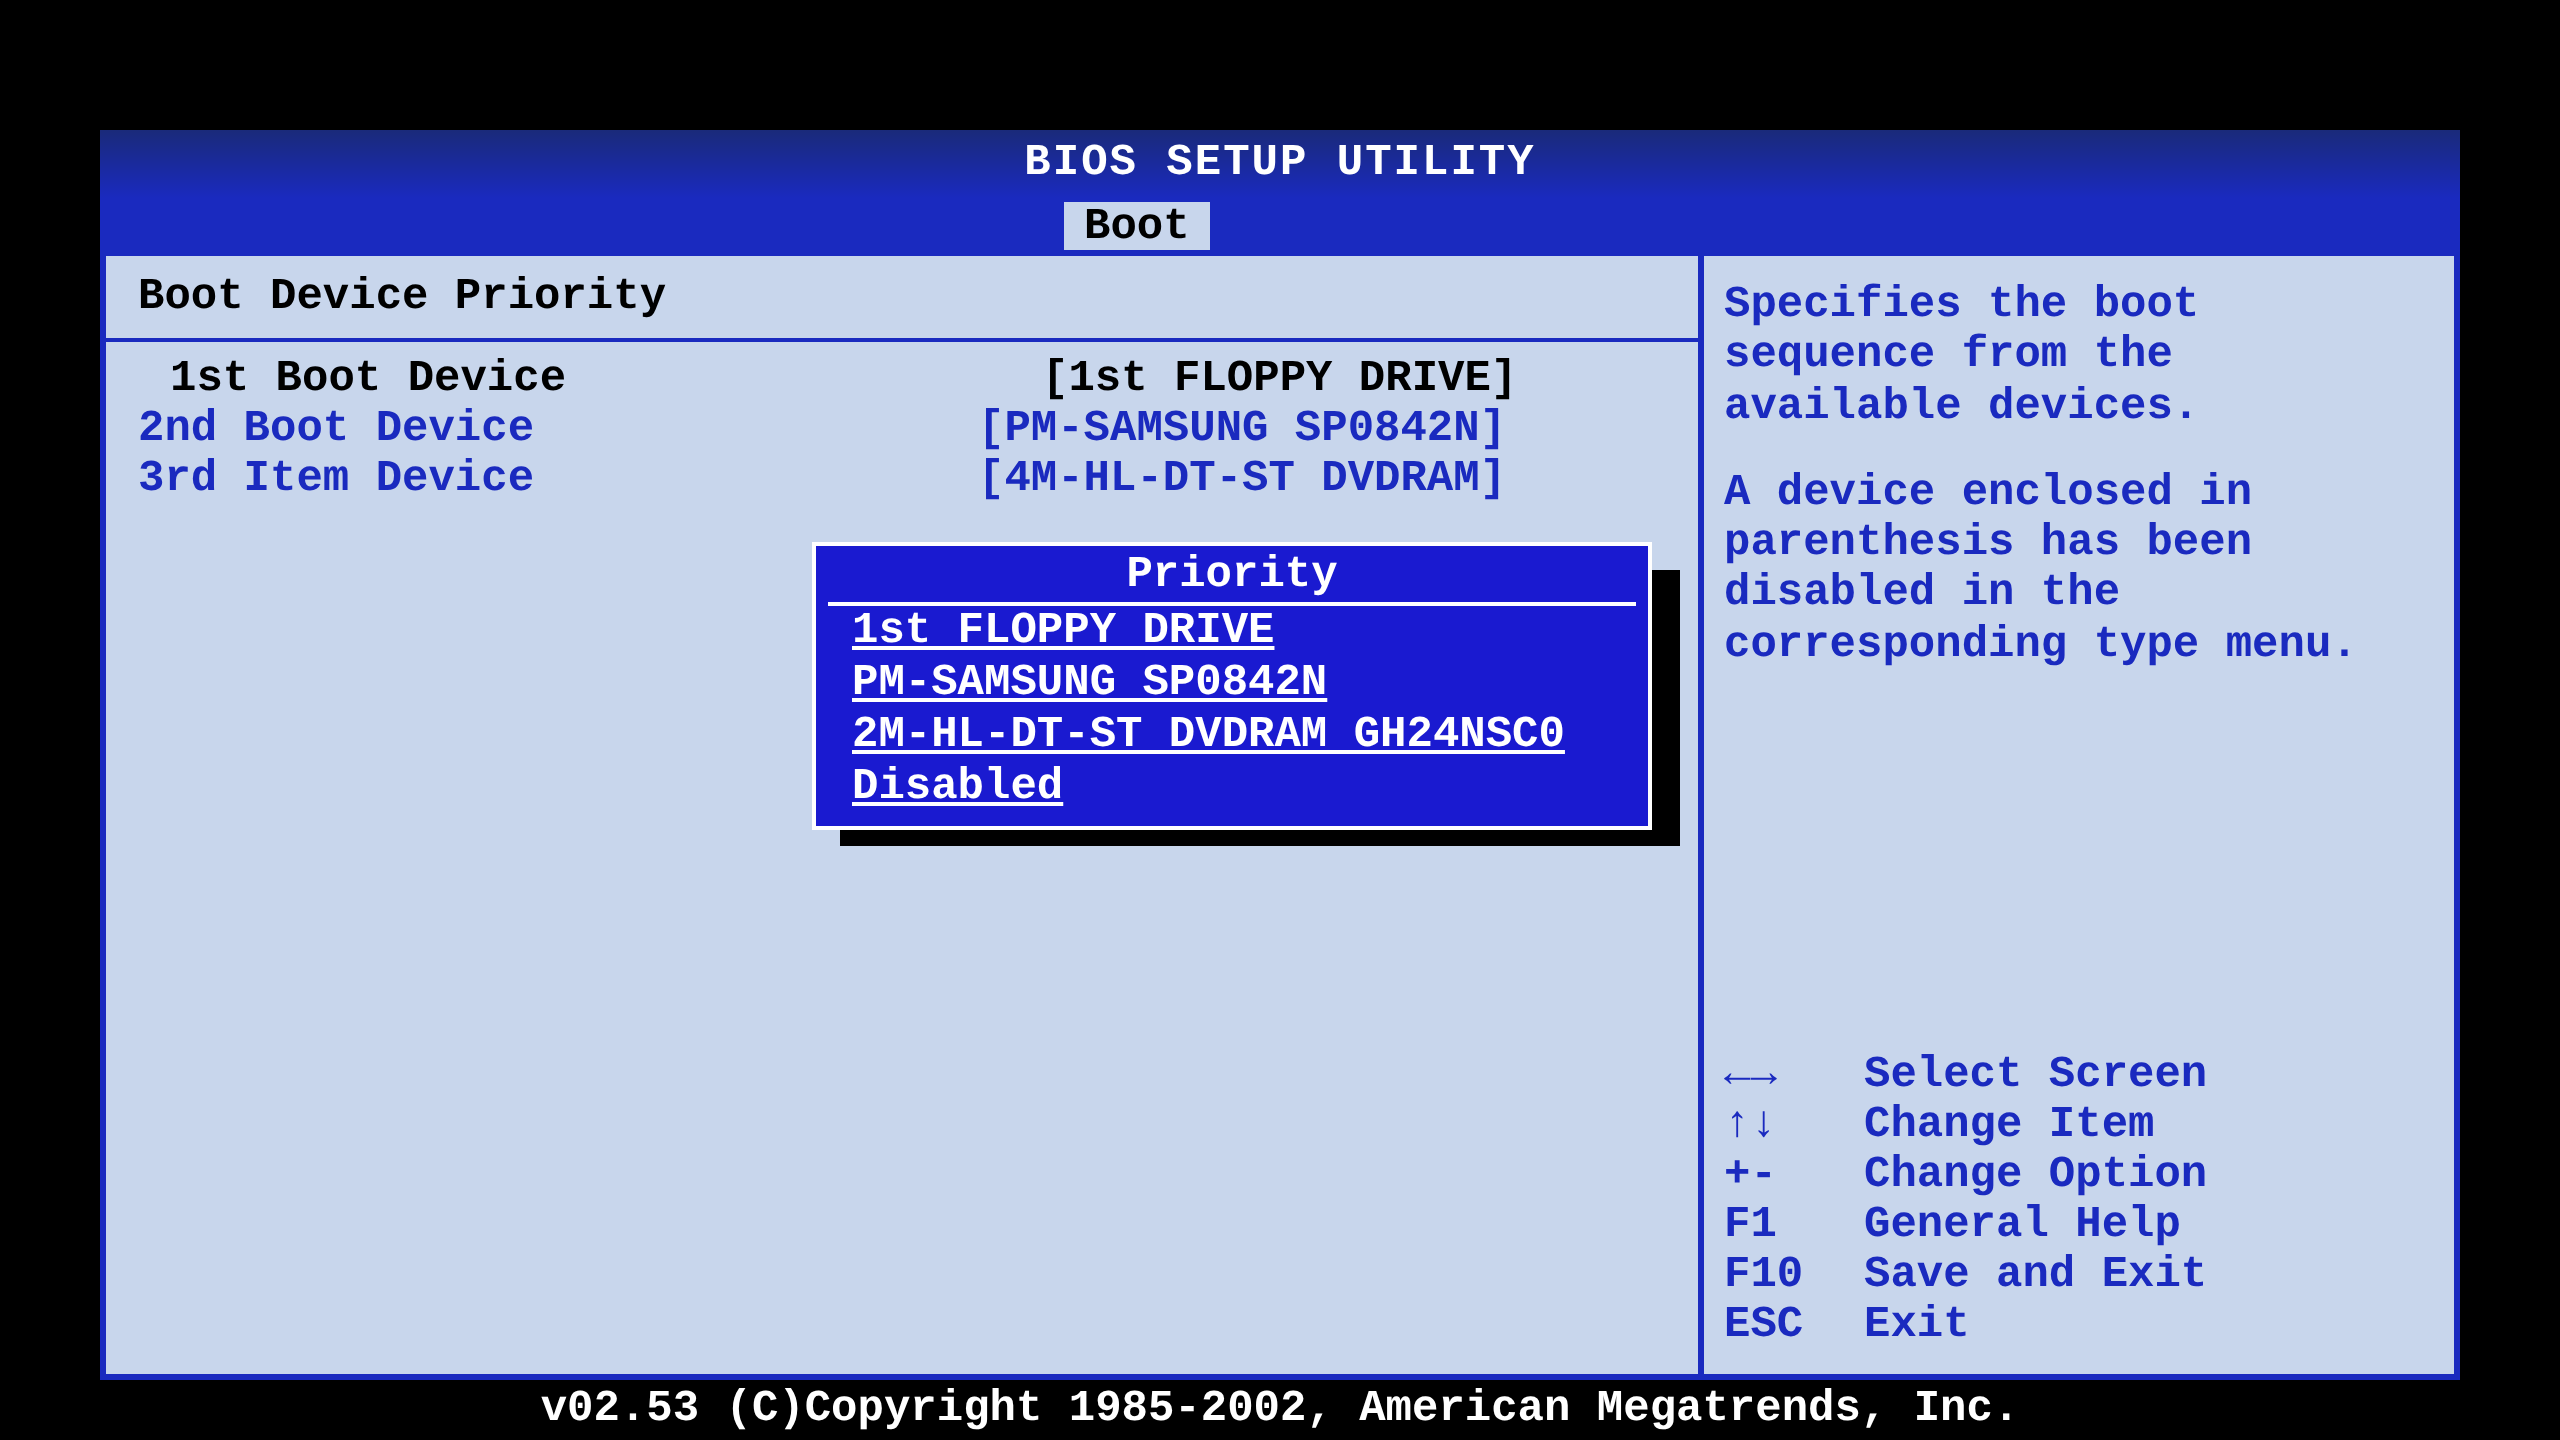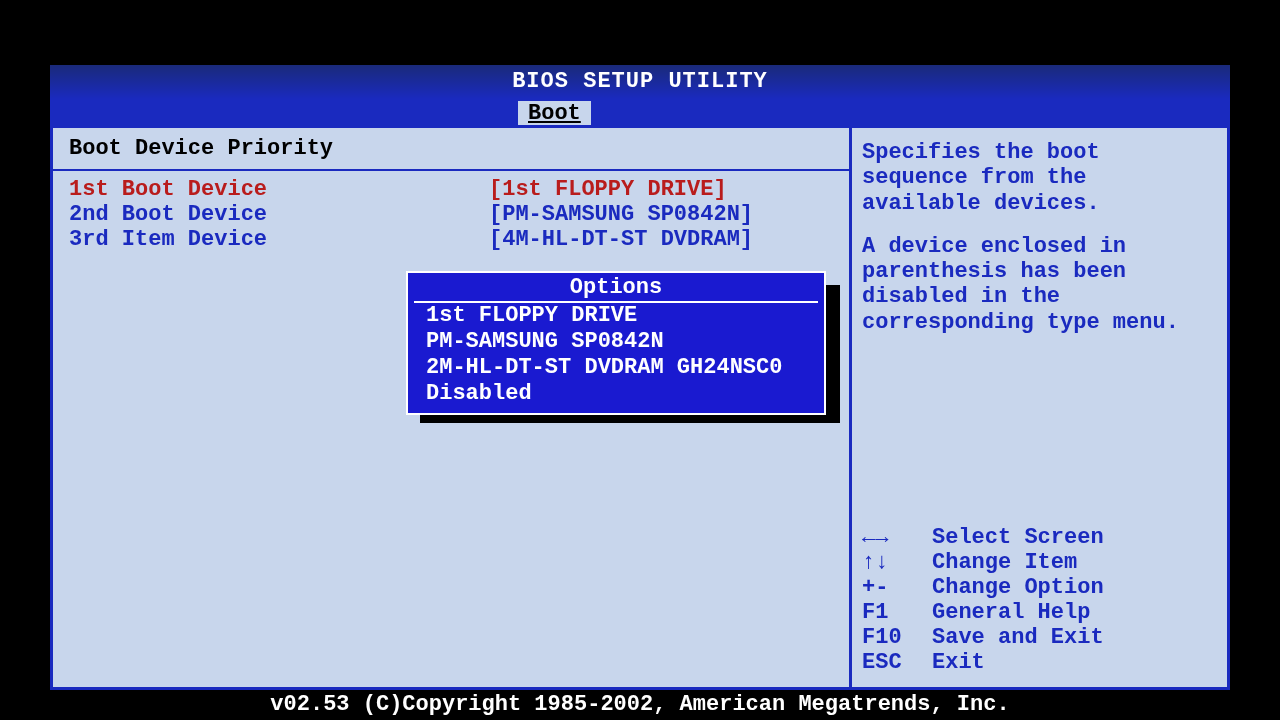--- a/index.html
+++ b/index.html
@@ -26,29 +26,28 @@
     letter-spacing: 1px;
     position: relative;
   }
   .tabstrip {
     height: 26px;
     background: #1a2abf;
     position: relative;
   }
   .tab {
     position: absolute;
-    left: 466px; top: 0;
+    left: 480px; top: 0;
     background: #c8d6ec;
     color: #000;
     padding: 0 10px;
     line-height: 26px;
     height: 26px;
     border: 2px solid #1a2abf;
     border-bottom: none;
-    text-decoration: underline;
   }
   .mainwrap {
     position: absolute;
     left: 0; top: 60px; right: 0; bottom: 30px;
     display: flex;
     justify-content: space-between;
   }
   .leftpane {
     flex: 1;
     border: 3px solid #1a2abf;
@@ -71,21 +70,21 @@
     margin-bottom: 8px;
   }
   .divider {
     border-top: 2px solid #1a2abf;
     margin-left: -16px; margin-right: -16px;
     margin-bottom: 6px;
   }
   .row { display: flex; }
   .row .label { width: 420px; }
   .row .value { flex: 1; }
-  .row.sel .label, .row.sel .value { color: #b91c1c; }
+  .row.sel .label, .row.sel .value { color: #000000; margin-left: 16px; }
   .hint-block { line-height: 1.15; }
   .key-table { margin-top: 10px; }
   .key-row { display: flex; }
   .key-k { width: 70px; }
   .popup-shadow {
     position: absolute;
     left: 370px; top: 220px;
     width: 420px; height: 138px;
     background: #000;
   }
@@ -101,20 +100,21 @@
   }
   .popup-title {
     text-align: center;
     line-height: 26px;
   }
   .popup-item {
     padding: 0 12px;
     line-height: 26px;
     white-space: nowrap;
     overflow: hidden;
+    text-decoration: underline;
   }
   .popup-item.sel {
     background: #1a1ad0;
     color: #fff;
   }
   .popup-inner {
     margin: 0 6px;
     border-top: 2px solid #fff;
   }
   .footer {
@@ -188,21 +188,21 @@
         <div class="key-row">
             <div class="key-k">ESC</div>
             <div>Exit</div>
           </div>
       </div>
     </div>
   </div>
 
   <div class="popup-shadow"></div>
   <div class="popup">
-    <div class="popup-title">Options</div>
+    <div class="popup-title">Priority</div>
     <div class="popup-inner">
       <div class="popup-item sel">1st FLOPPY DRIVE</div>
       <div class="popup-item">PM-SAMSUNG SP0842N</div>
       <div class="popup-item">2M-HL-DT-ST DVDRAM GH24NSC0</div>
       <div class="popup-item">Disabled</div>
     </div>
   </div>
 
   <div class="footer">
     <span>v02.53 (C)Copyright 1985-2002, American Megatrends, Inc.</span>

